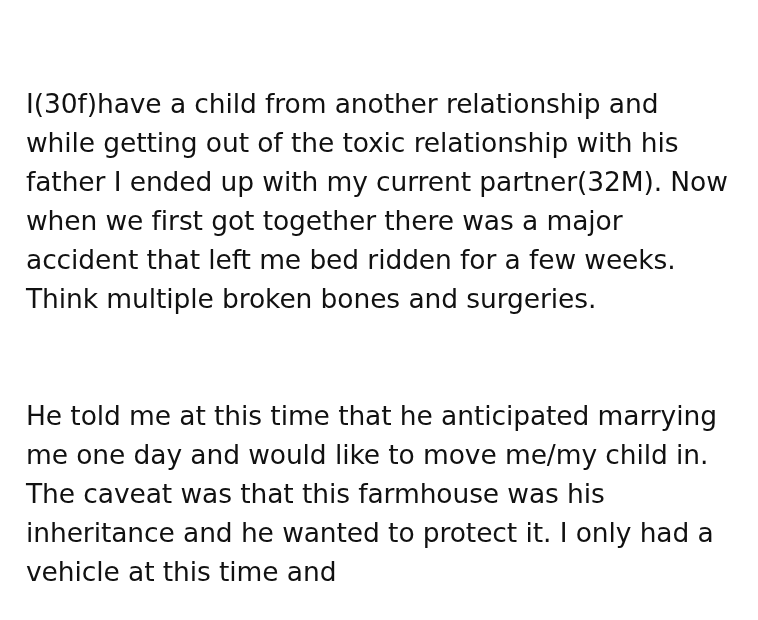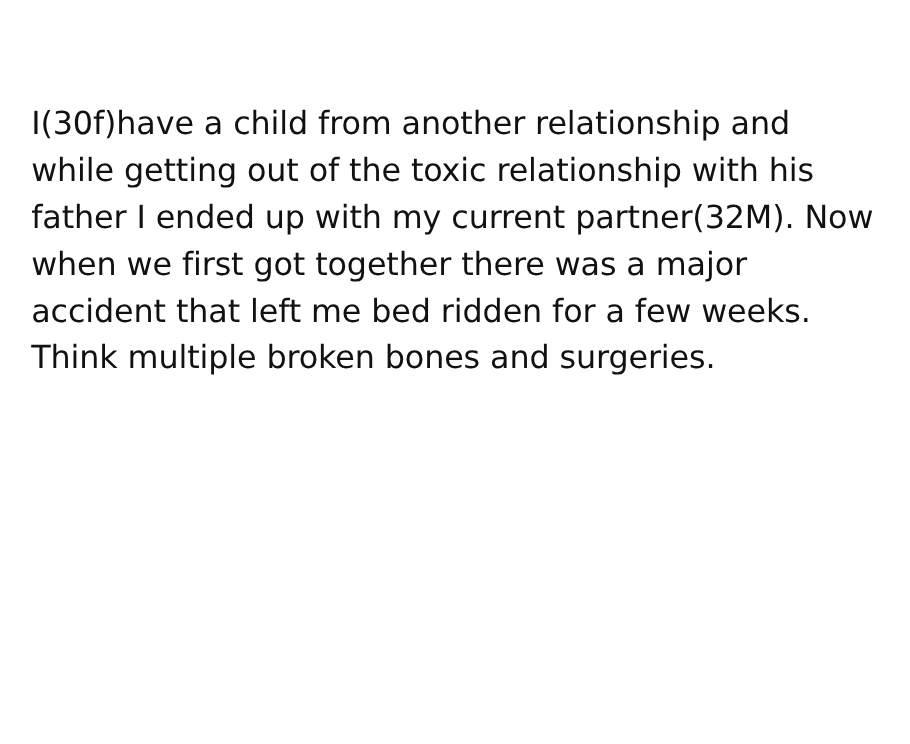--- a/index.html
+++ b/index.html
@@ -52,15 +52,16 @@
 <body>
 
 <div class="page">
 
   <div class="text-block clipped-top">
     
   </div>
 
   <div class="text-block para-1">I(30f)have a child from another relationship and while getting out of the toxic relationship with his father I ended up with my current partner(32M). Now when we first got together there was a major accident that left me bed ridden for a few weeks. Think multiple broken bones and surgeries.</div>
 
+  <div class="text-block para-2">He told me at this time that he anticipated marrying me one day and would like to move me/my child in. The caveat was that this farmhouse was his inheritance and he wanted to protect it. I only had a vehicle at this time and</div>
 
 
 </div>
 
 </body></html>

